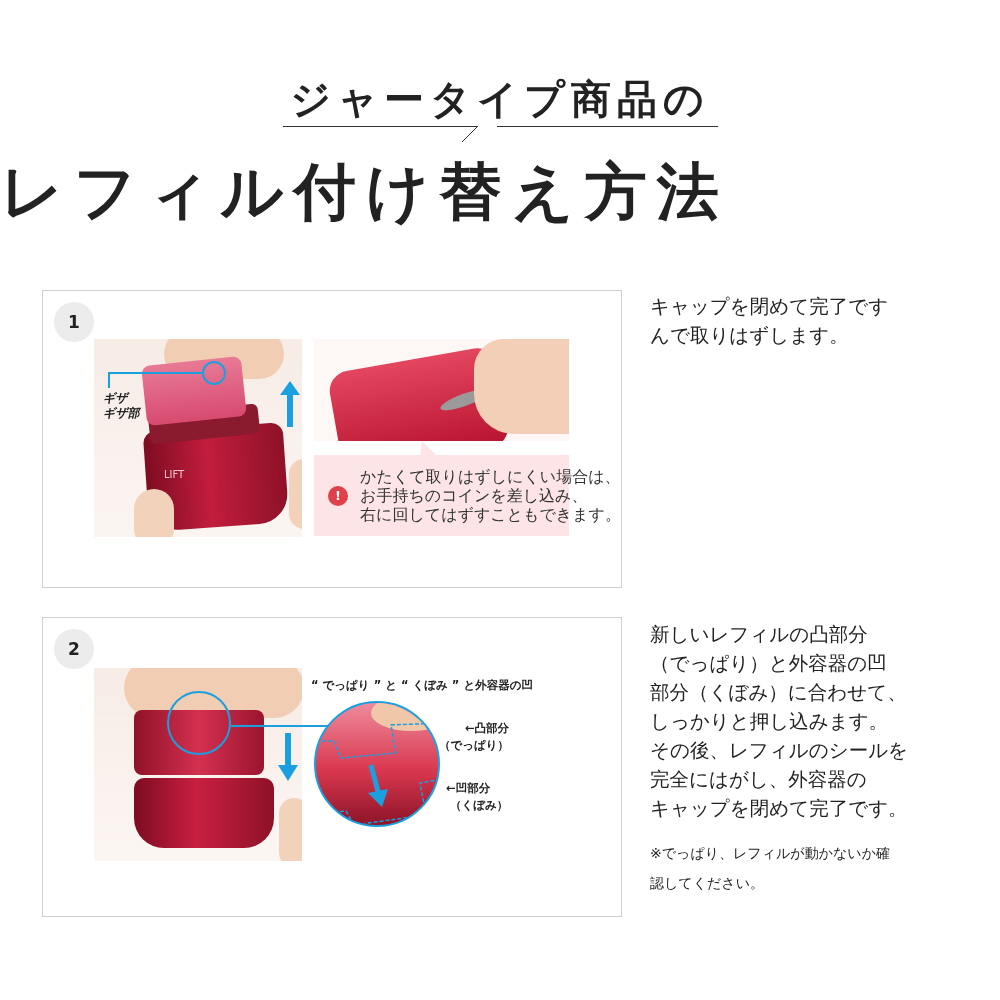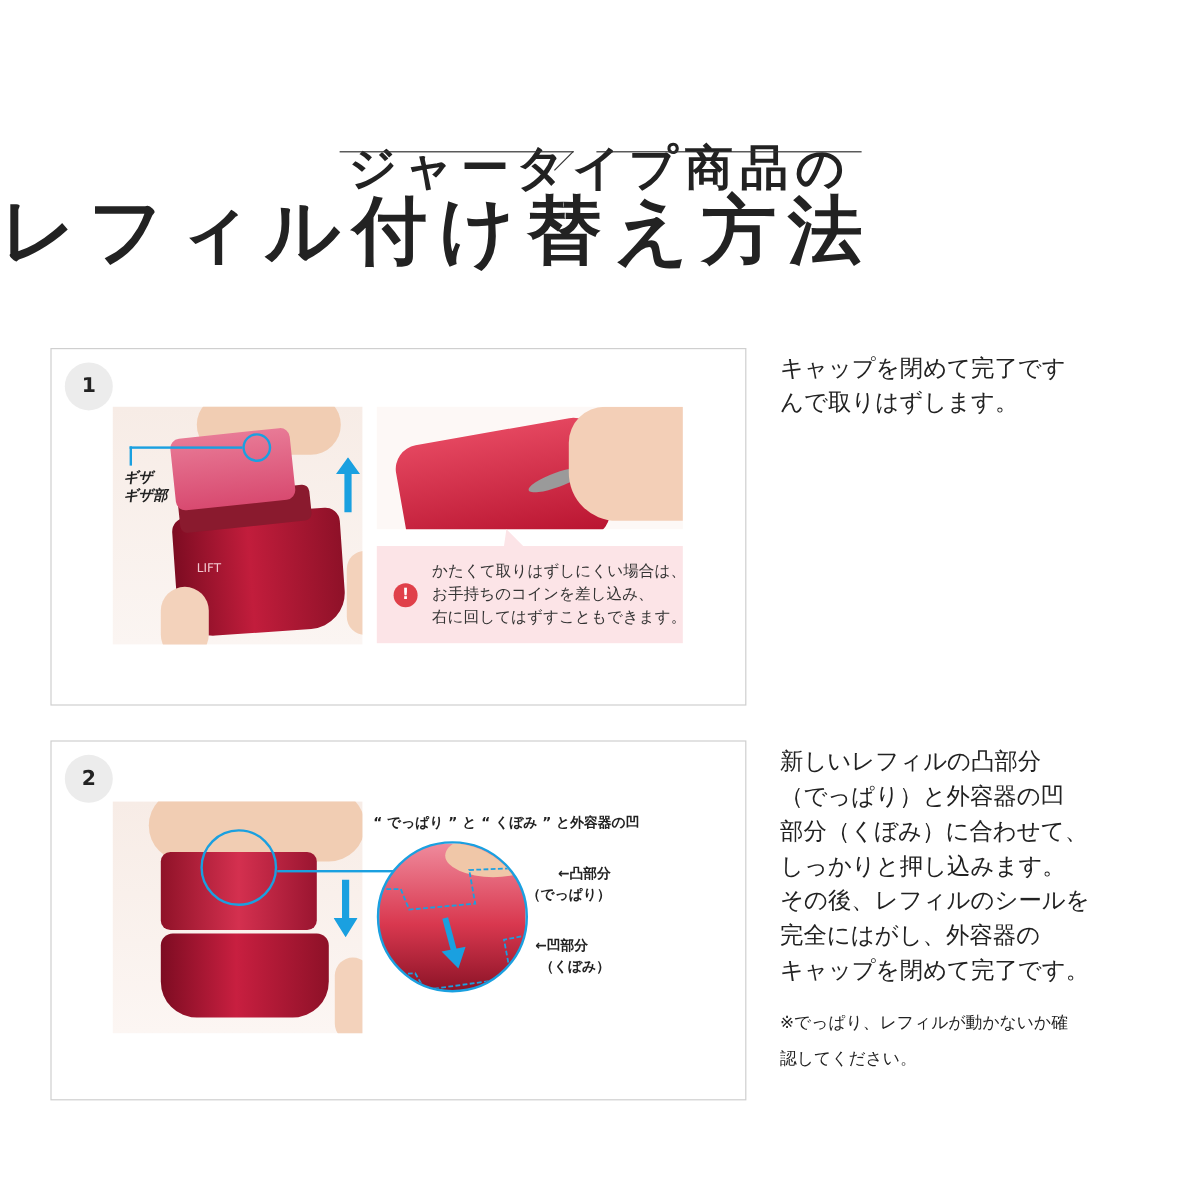--- a/index.html
+++ b/index.html
@@ -1,21 +1,21 @@
 <!DOCTYPE html>
 <html><head>
   <meta charset="utf-8">
   <style>
     * { box-sizing: border-box; margin: 0; padding: 0; }
     html, body { width: 1000px; height: 1000px; background: #ffffff; overflow: hidden; }
     body { position: relative; font-family: "DejaVu Sans", "Liberation Sans", sans-serif; color: #222222; }
 
     .title-sub {
       position: absolute; left: 0; top: 72px; width: 1000px; text-align: center;
-      font-size: 40px; font-weight: bold; letter-spacing: 6px; color: #222; margin-top: 40px;
+      font-size: 40px; font-weight: bold; letter-spacing: 6px; color: #222;
     }
     .title-line { position: absolute; top: 126px; height: 1px; background: #333; }
     .title-line.left { left: 283px; width: 195px; }
     .title-line.right { left: 497px; width: 221px; }
     .title-tail { position: absolute; left: 460px; top: 126px; width: 20px; height: 17px; }
     .title-main {
       position: absolute; left: 0; top: 150px; width: 1000px; text-align: left;
       font-size: 62px; font-weight: bold; letter-spacing: 10px; color: #222;
     }
 
@@ -54,21 +54,21 @@
 
     .caution {
       position: absolute; left: 271px; top: 164px; width: 255px; height: 81px; background: #fce4e7;
       display: flex; align-items: center; padding-left: 14px;
     }
     .caution-tail { position: absolute; left: 106px; top: -14px; width: 0; height: 0; border-left: 2px solid transparent; border-right: 14px solid transparent; border-bottom: 14px solid #fce4e7; }
     .warn-icon {
       width: 20px; height: 20px; border-radius: 50%; background: #e0404a; color: #fff;
       font-size: 13px; font-weight: bold; display: flex; align-items: center; justify-content: center; flex-shrink: 0;
     }
-    .caution-text { margin-left: 12px; font-size: 13px; line-height: 19px; color: #333; white-space: pre; }
+    .caution-text { margin-left: 12px; font-size: 16px; line-height: 19px; color: #333; white-space: pre; }
 
     
     .p3 { left: 51px; top: 50px; width: 208px; height: 193px; background: linear-gradient(180deg, #f7ece6 0%, #fcf6f3 100%); }
     .p3 .hand-top { position: absolute; left: 30px; top: -10px; width: 180px; height: 60px; border-radius: 40px; background: #f1cdb3; }
     .p3 .cap { position: absolute; left: 40px; top: 42px; width: 130px; height: 65px; border-radius: 8px; background: linear-gradient(90deg, #8f1228 0%, #d4304f 50%, #9a1530 100%); }
     .p3 .body { position: absolute; left: 40px; top: 110px; width: 140px; height: 70px; border-radius: 10px 10px 30px 30px; background: linear-gradient(90deg, #7d0c22 0%, #c81f40 45%, #8e1128 100%); }
     .p3 .finger-r { position: absolute; left: 185px; top: 130px; width: 30px; height: 70px; border-radius: 15px; background: #f3d2bb; }
     .p3 .zoom-circle { left: 73px; top: 23px; width: 64px; height: 64px; }
     .p3-line { position: absolute; left: 188px; top: 107px; width: 100px; height: 2px; background: #1aa0e0; }
     .arrow-down { position: absolute; left: 235px; top: 115px; width: 20px; height: 48px; }

